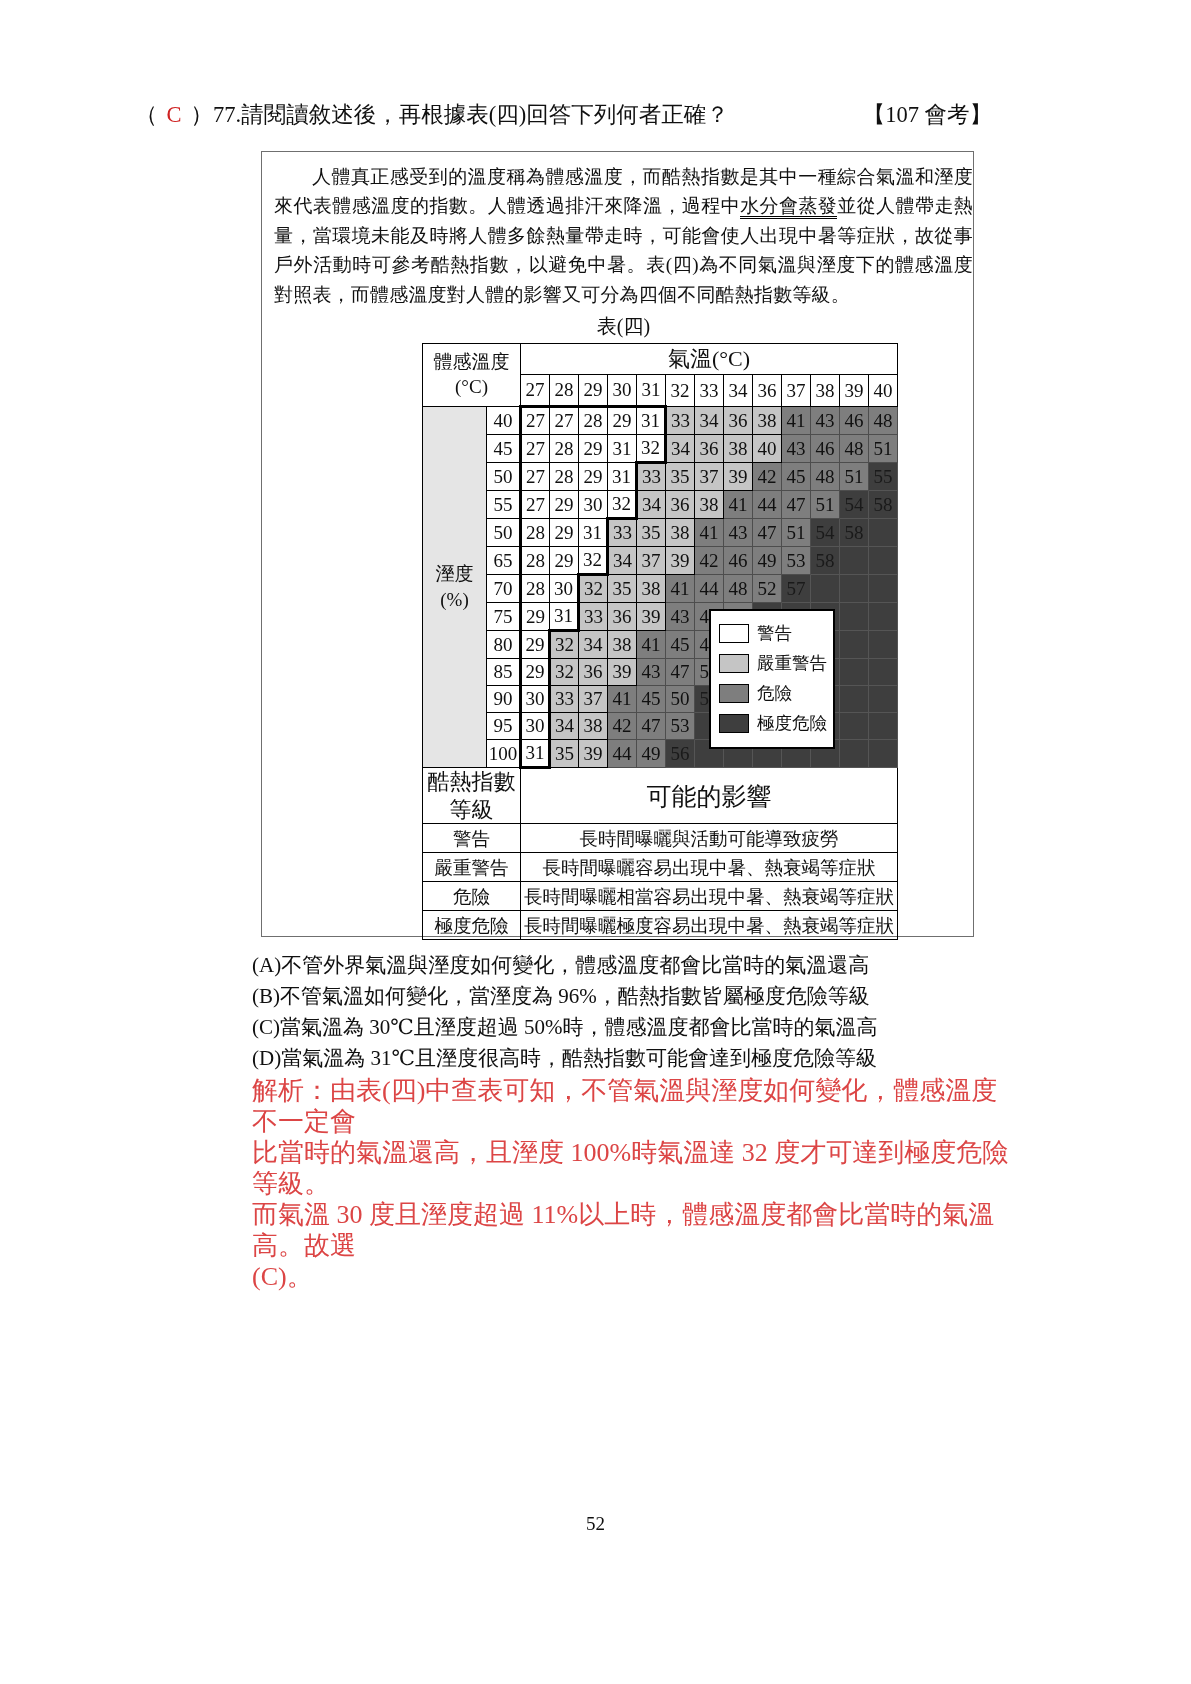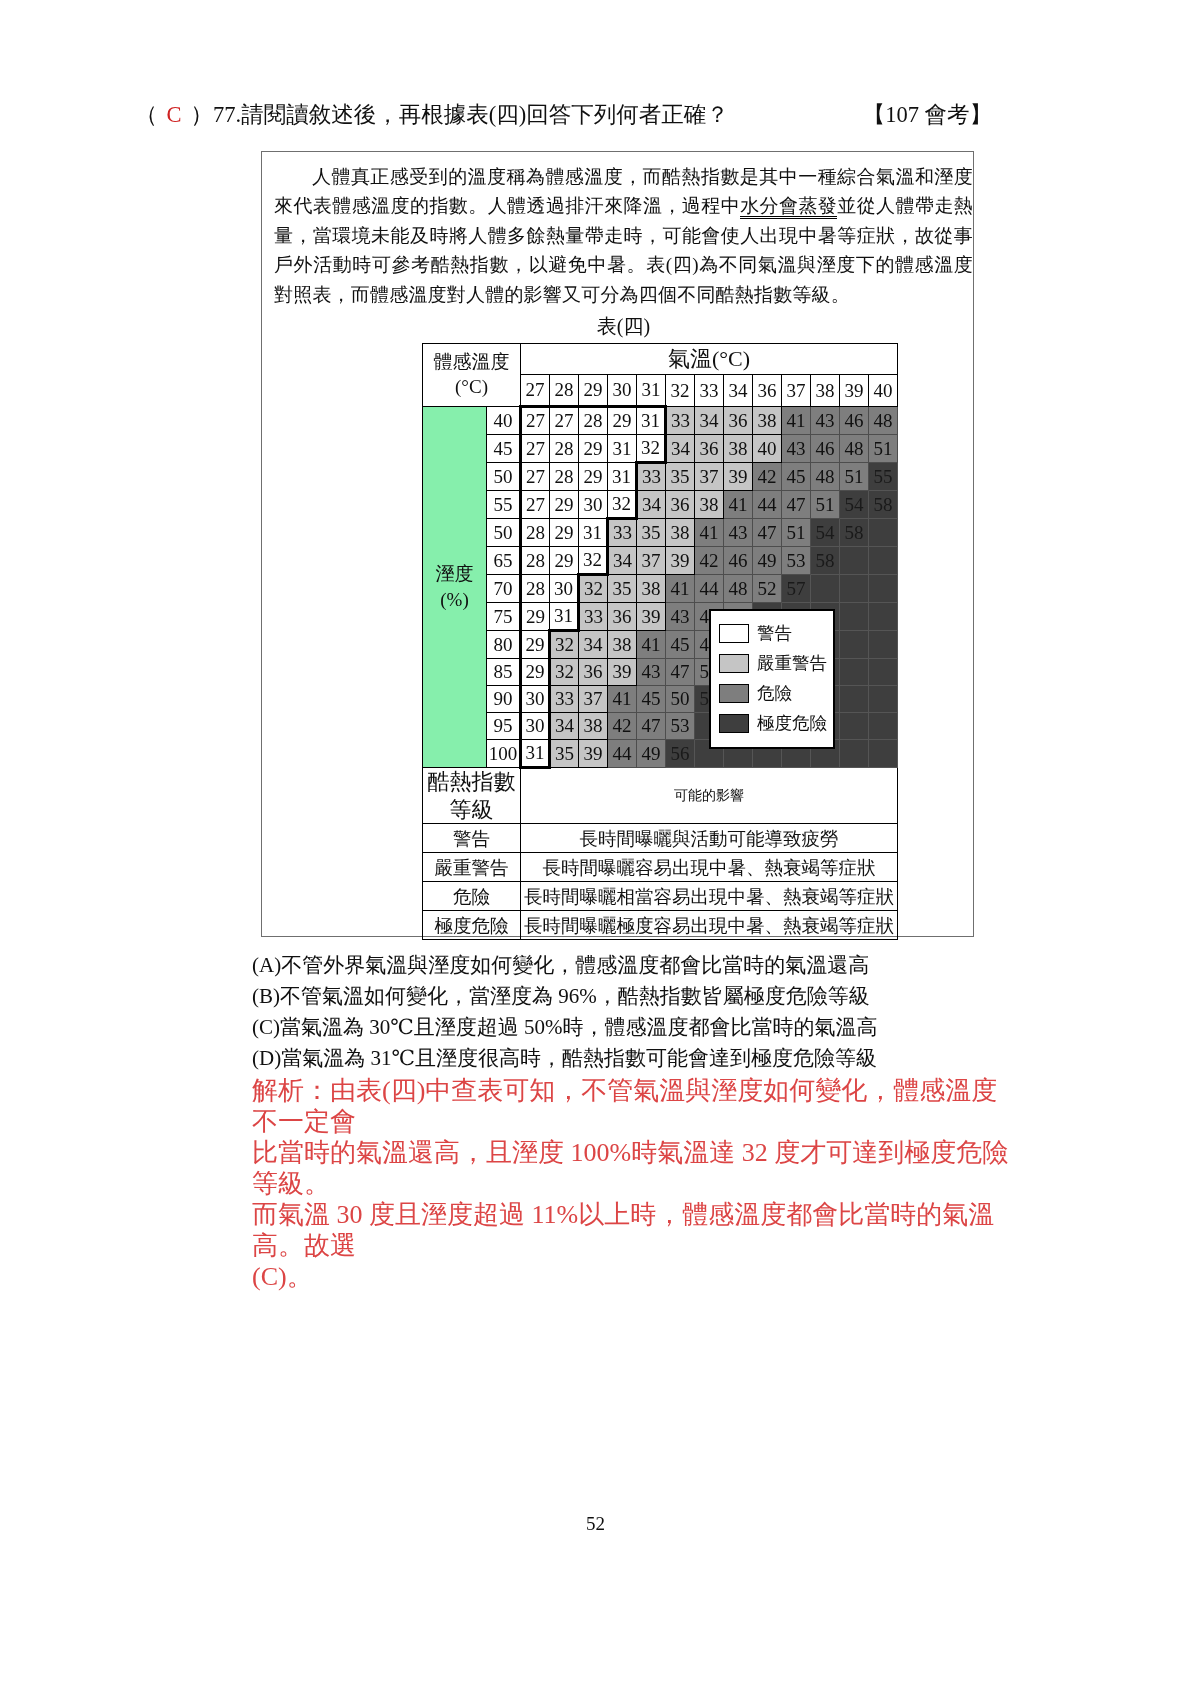--- a/index.html
+++ b/index.html
@@ -43,27 +43,27 @@
   }
   table.heat td{
     border:1px solid #000;text-align:center;padding:0;
     overflow:hidden;
   }
   td.corner{font-size:19px;line-height:1.3;}
   td.temp-head{height:26px;font-size:22px;}
   td.th-num{height:30px;}
   td.hum{height:26px;background:#fff;}
   td.val{height:26px;}
-  td.vlabel{background:#86efac;font-size:19px;line-height:1.35;}
+  td.vlabel{background:#e5e5e5;font-size:19px;line-height:1.35;}
   .cat-w{background:#ffffff;}
   .cat-s{background:#c5c5c5;}
   .cat-d{background:#7e7e7e;border-color:#4d4d4d !important;}
   .cat-e{background:#3e3e3e;color:#1a1a1a;border-color:#555 !important;}
   td.lvl-head{height:48px;font-size:22px;line-height:1.25;}
-  td.impact-title{height:48px;font-size:14px;}
+  td.impact-title{height:48px;font-size:25px;}
   td.lvl{height:28px;font-size:18.5px;}
   td.impact{height:28px;text-align:left;padding-left:12px;font-size:18.5px;}
   
   .legend{
     position:absolute;left:287px;top:266px;width:126px;
     background:#ffffff;border:2px solid #000;box-sizing:border-box;
     padding:7px 6px 6px 8px;
   }
   .lg-row{display:flex;align-items:center;margin:3px 0 6px 0;}
   .sw{width:30px;height:19px;border:1px solid #000;flex:0 0 auto;box-sizing:border-box;}

